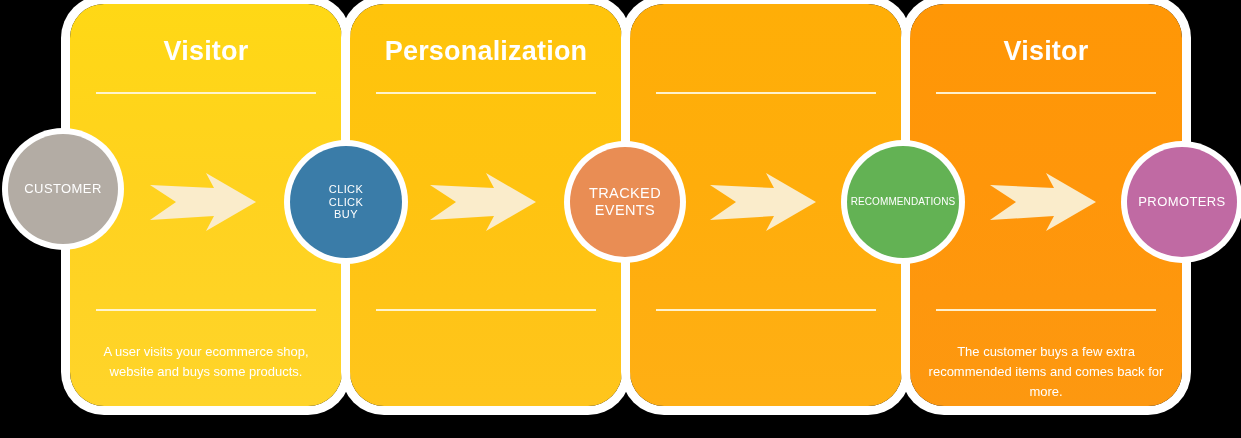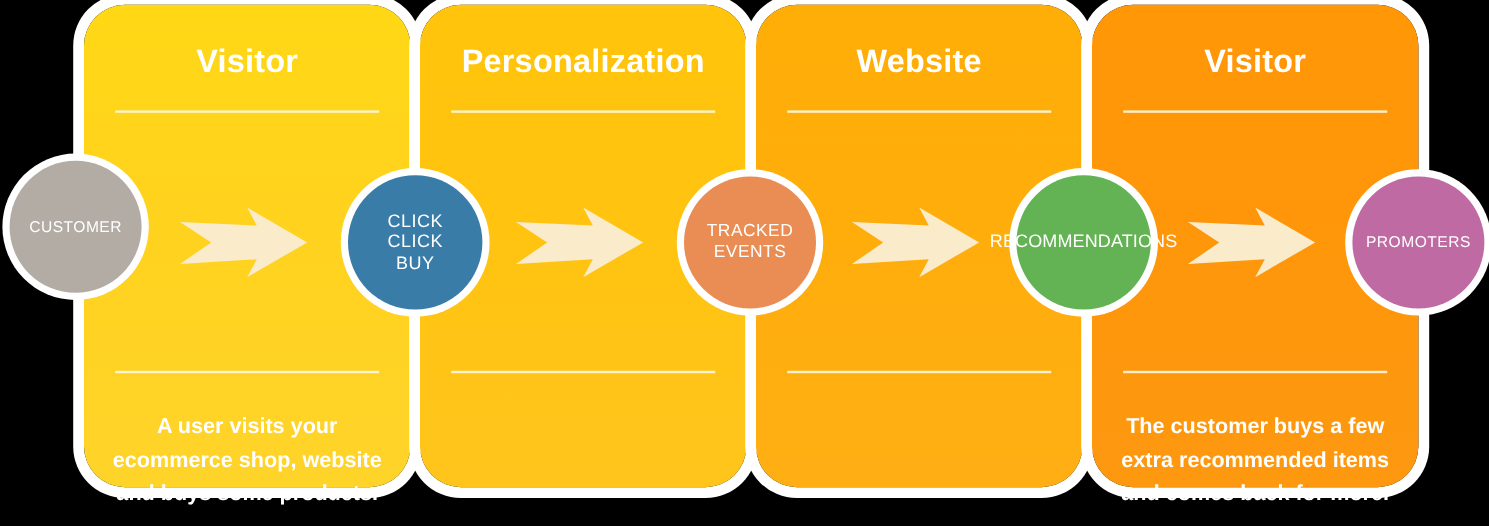--- a/index.html
+++ b/index.html
@@ -52,23 +52,23 @@
   .rule.top { top: 88px; }
   .rule.bottom { top: 305px; }
 
   .card-desc {
     position: absolute;
     left: 16px;
     right: 16px;
     top: 338px;
     text-align: center;
     color: #ffffff;
-    font-size: 18px;
+    font-size: 13px;
     line-height: 1.55;
-    font-weight: bold;
+    font-weight: normal;
   }
   .card.c2 .card-desc { top: 340px; }
 
   
   .node {
     position: absolute;
     border-radius: 50%;
     box-shadow: 0 0 0 6px #ffffff;
     display: flex;
     align-items: center;
@@ -81,27 +81,27 @@
     display: block;
     line-height: 1.15;
     white-space: pre-line;
     letter-spacing: 0.4px;
   }
 
   .node.n0 { left: 8px;   top: 134px; width: 110px; height: 110px; background: #b3aca4; }
   .node.n0 .node-label { font-size: 13px; }
 
   .node.n1 { left: 290px; top: 146px; width: 112px; height: 112px; background: #3a7ca8; }
-  .node.n1 .node-label { font-size: 15px; }
+  .node.n1 .node-label { font-size: 11px; }
 
   .node.n2 { left: 570px; top: 147px; width: 110px; height: 110px; background: #e98d54; }
   .node.n2 .node-label { font-size: 14.5px; }
 
   .node.n3 { left: 847px; top: 146px; width: 112px; height: 112px; background: #63b254; }
-  .node.n3 .node-label { font-size: 15px; letter-spacing: 0.1px; }
+  .node.n3 .node-label { font-size: 10px; letter-spacing: 0.1px; }
 
   .node.n4 { left: 1127px; top: 147px; width: 110px; height: 110px; background: #c06aa3; align-items: center; }
   .node.n4 .node-label { font-size: 13px; }
 
   
   .arrow {
     position: absolute;
     top: 173px;
     width: 110px;
     height: 58px;
@@ -125,21 +125,20 @@
     <div class="card-desc">A user visits your ecommerce shop, website and buys some products.</div>
   </div>
 
   <div class="card c1">
     <div class="card-title">Personalization</div>
     <div class="rule top"></div>
     <div class="rule bottom"></div>
   </div>
 
   <div class="card c2">
-    <div class="card-title">Website</div>
     <div class="rule top"></div>
     <div class="rule bottom"></div>
   </div>
 
   <div class="card c3">
     <div class="card-title">Visitor</div>
     <div class="rule top"></div>
     <div class="rule bottom"></div>
     <div class="card-desc">The customer buys a few extra recommended items and comes back for more.</div>
   </div>

